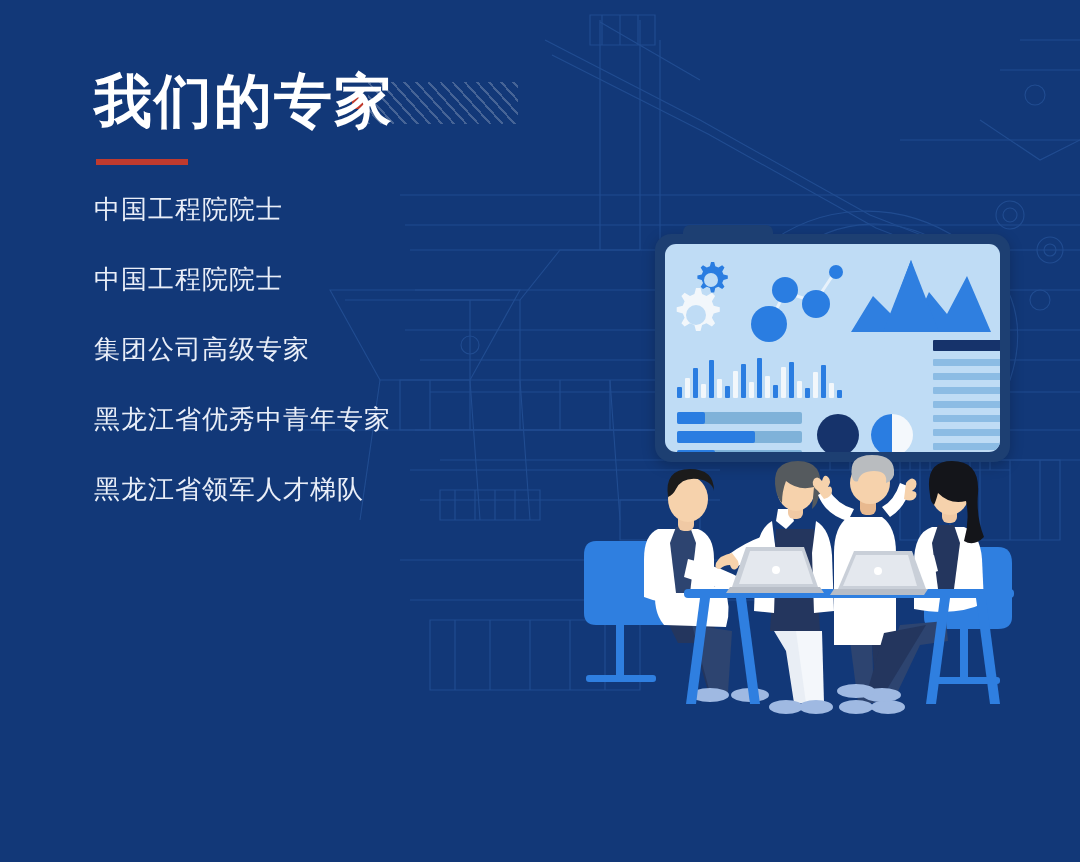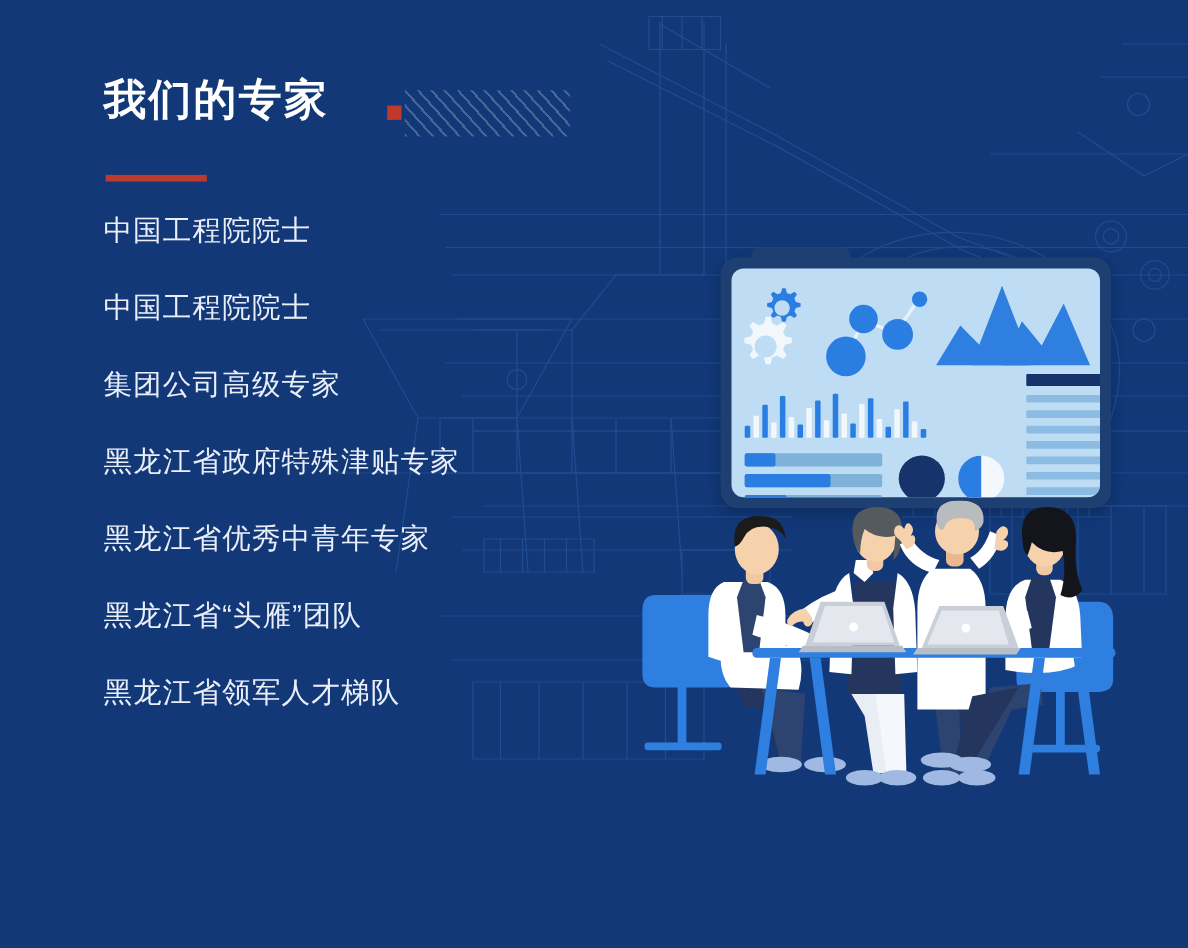--- a/index.html
+++ b/index.html
@@ -9,21 +9,21 @@
     background:#123878;
   }
   #stage{position:relative;width:1080px;height:862px;background:#123878;overflow:hidden;}
 
   
   .blueprint{position:absolute;inset:0;opacity:.55;pointer-events:none;}
 
   
   .title{
     position:absolute;left:94px;top:72px;
-    font-size:39px;font-weight:bold;color:#ffffff;
+    font-size:58px;font-weight:bold;color:#ffffff;
     letter-spacing:2px;line-height:1;white-space:nowrap;
   }
   .hatch-box{
     position:absolute;left:368px;top:82px;width:150px;height:42px;
     background:repeating-linear-gradient(48deg,
        rgba(255,255,255,.22) 0px, rgba(255,255,255,.22) 2px,
        rgba(255,255,255,0) 2px, rgba(255,255,255,0) 9px);
   }
   .red-dot{
     position:absolute;left:352px;top:96px;width:13px;height:13px;background:#c0392b;
@@ -158,23 +158,21 @@
 
   <div class="hatch-box"></div>
   <div class="red-dot"></div>
   <div class="title">我们的专家</div>
   <div class="red-rule"></div>
 
   <div class="list">
     <div class="list-item">中国工程院院士</div>
     <div class="list-item">中国工程院院士</div>
     <div class="list-item">集团公司高级专家</div>
-    <div class="list-item">黑龙江省政府特殊津贴专家</div>
     <div class="list-item">黑龙江省优秀中青年专家</div>
-    <div class="list-item">黑龙江省“头雁”团队</div>
     <div class="list-item">黑龙江省领军人才梯队</div>
   </div>
 
   <div class="panel">
     <div class="panel-tab"></div>
     <div class="panel-screen">
 
       <svg class="gear" style="left:24px;top:14px;" width="44" height="44" viewBox="0 0 44 44">
         <g fill="#2a7de1">
           <path d="M22 4 l3.2 0 1.1 4.3 3.1 1.3 3.8-2.3 2.3 2.3 -2.3 3.8 1.3 3.1 4.3 1.1 0 3.2 -4.3 1.1 -1.3 3.1 2.3 3.8 -2.3 2.3 -3.8-2.3 -3.1 1.3 -1.1 4.3 -3.2 0 -1.1-4.3 -3.1-1.3 -3.8 2.3 -2.3-2.3 2.3-3.8 -1.3-3.1 -4.3-1.1 0-3.2 4.3-1.1 1.3-3.1 -2.3-3.8 2.3-2.3 3.8 2.3 3.1-1.3 Z"></path>

